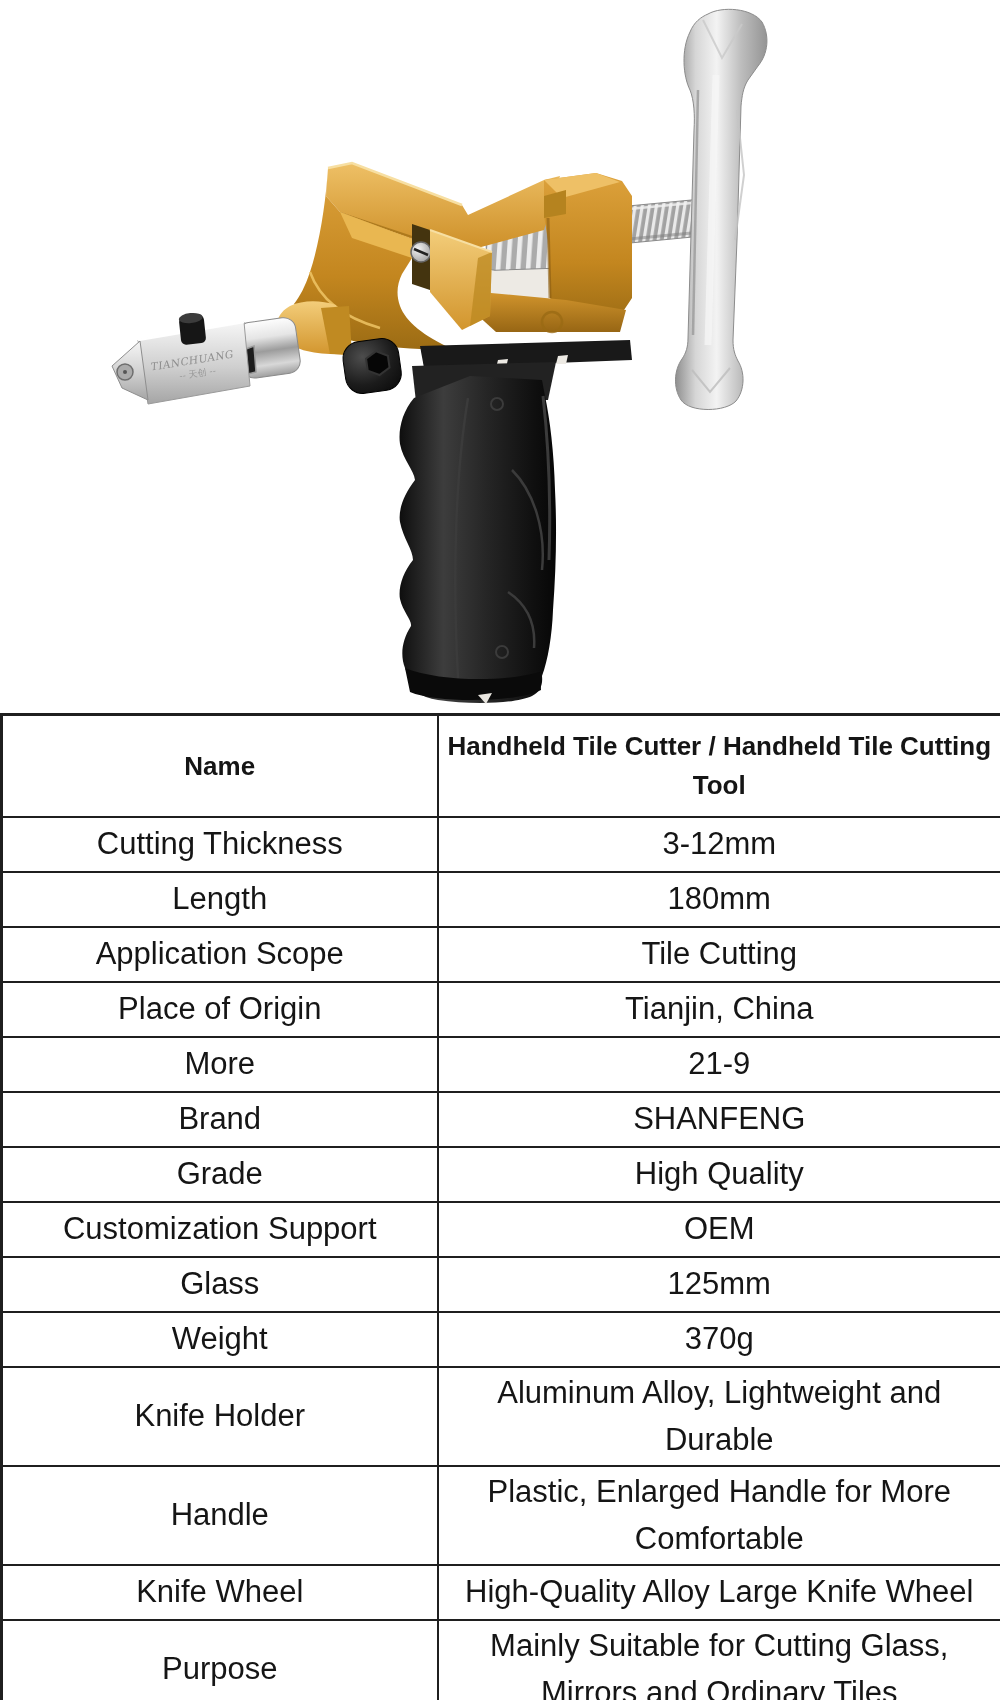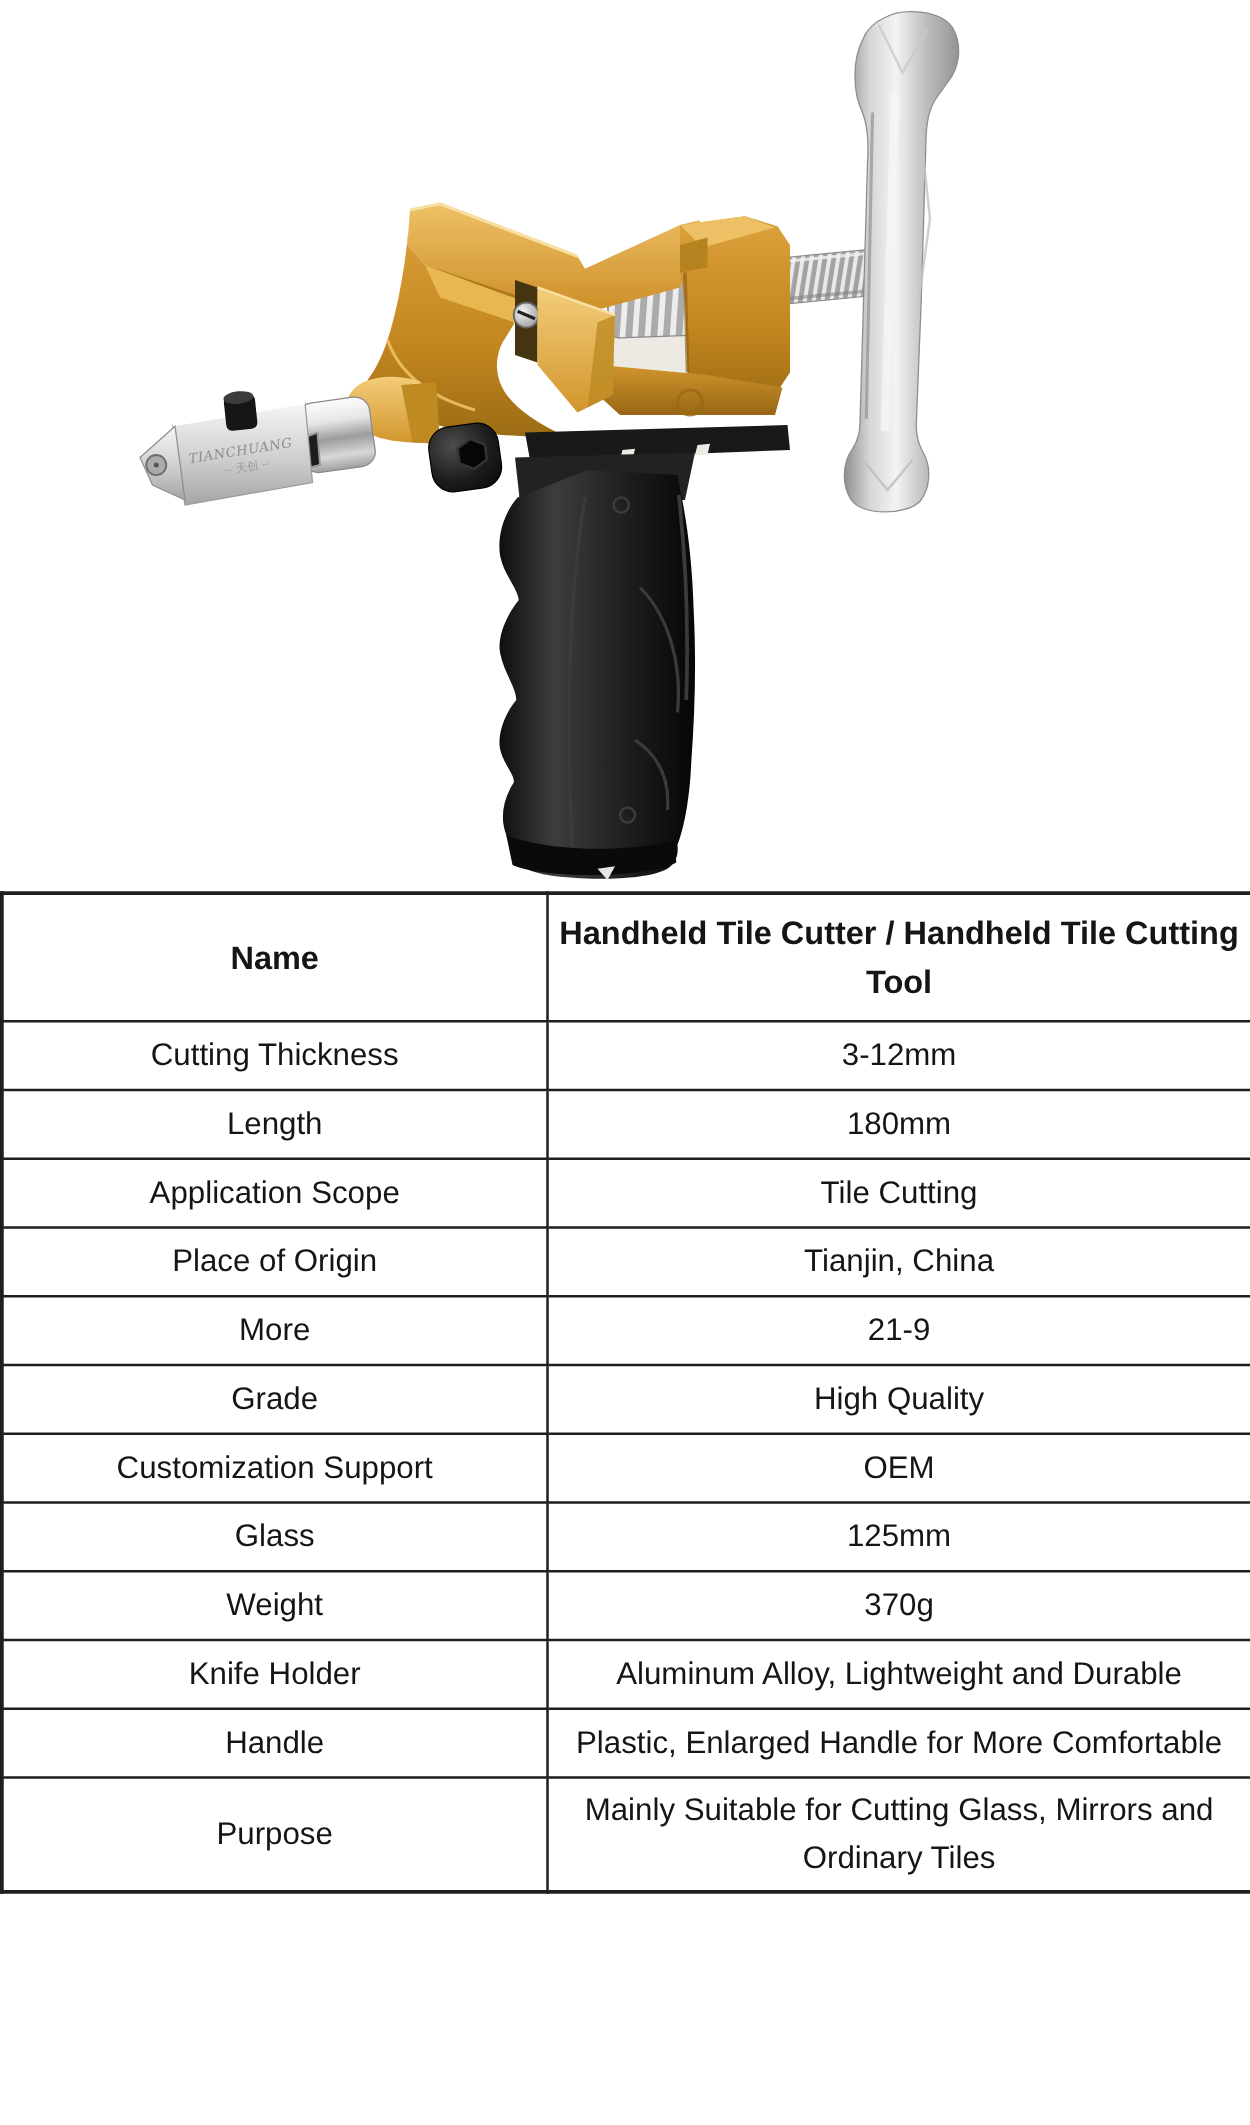--- a/index.html
+++ b/index.html
@@ -24,21 +24,21 @@
     position:absolute;left:0;top:713px;
     width:1000px;
     border-collapse:collapse;
     table-layout:fixed;
     background:#fff;
   }
   .spec-table td{
     border:2px solid #1f1f1f;
     text-align:center;
     vertical-align:middle;
-    font-size:25px;
+    font-size:31px;
     color:#151515;
     padding:2px 8px;
     line-height:1.5;
     height:49px;
     overflow:hidden;
   }
   .spec-table{border:3px solid #1f1f1f;}
   .col-label{width:436px;}
   .col-value{width:564px;}
   .row-header td{height:96px;font-weight:bold;font-size:26px;}
@@ -258,20 +258,24 @@
       </tr>
       <tr>
         <td>Place of Origin</td>
         <td>Tianjin, China</td>
       </tr>
       <tr>
         <td>More</td>
         <td>21-9</td>
       </tr>
       <tr>
+        <td>Brand</td>
+        <td>SHANFENG</td>
+      </tr>
+      <tr>
         <td>Grade</td>
         <td>High Quality</td>
       </tr>
       <tr>
         <td>Customization Support</td>
         <td>OEM</td>
       </tr>
       <tr>
         <td>Glass</td>
         <td>125mm</td>
@@ -280,20 +284,24 @@
         <td>Weight</td>
         <td>370g</td>
       </tr>
       <tr>
         <td>Knife Holder</td>
         <td>Aluminum Alloy, Lightweight and Durable</td>
       </tr>
       <tr>
         <td>Handle</td>
         <td>Plastic, Enlarged Handle for More Comfortable</td>
+      </tr>
+      <tr>
+        <td>Knife Wheel</td>
+        <td>High-Quality Alloy Large Knife Wheel</td>
       </tr>
       <tr class="row-purpose">
         <td>Purpose</td>
         <td>Mainly Suitable for Cutting Glass, Mirrors and Ordinary Tiles</td>
       </tr>
     </tbody>
   </table>
 </div>
 
 </body></html>

